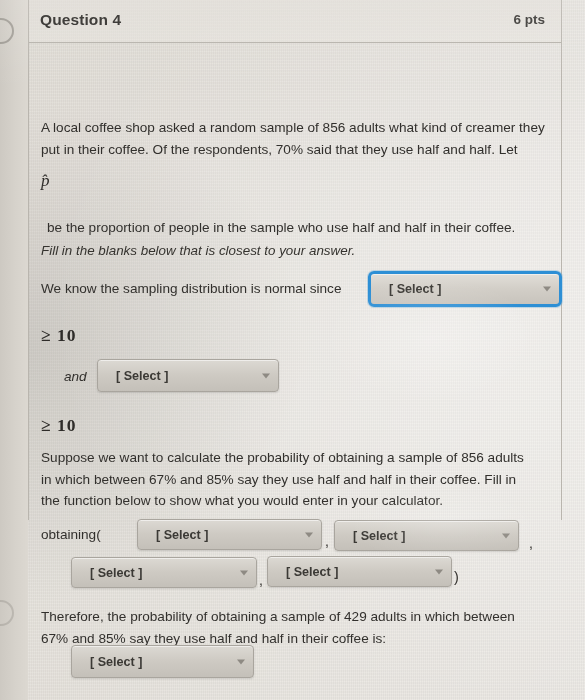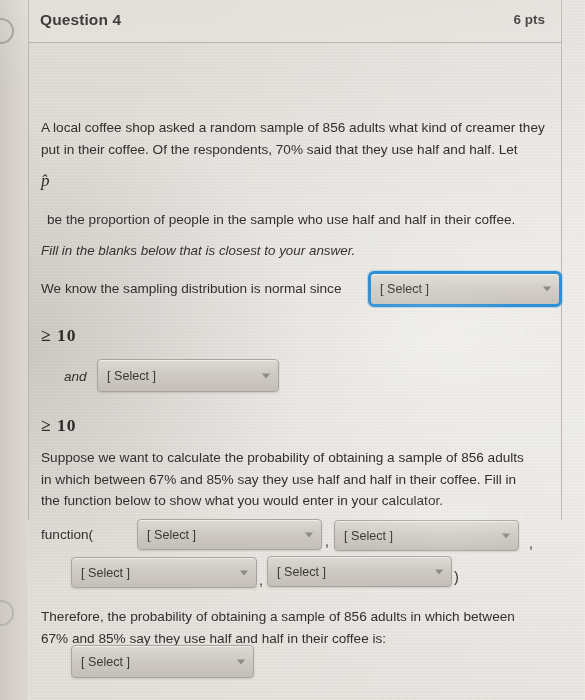--- a/index.html
+++ b/index.html
@@ -103,21 +103,21 @@
     padding: 0 22px 0 12px;
   }
 
   .para {
     font-size: 13.6px;
     line-height: 21.5px;
     color: #32302d;
     margin: 0;
   }
   .para.p1 { position: absolute; left: 12px; top: 74px; width: 508px; }
-  .para.p2 { position: absolute; left: 18px; top: 166px; width: 505px; }
+  .para.p2 { position: absolute; left: 18px; top: 174px; width: 505px; }
   .para.p3 { position: absolute; left: 12px; top: 404px; width: 490px; }
   .para.p4 { position: absolute; left: 12px; top: 563px; width: 490px; }
 
   .italic-note {
     position: absolute;
     left: 12px;
     top: 200px;
     font-size: 13.4px;
     font-style: italic;
     color: #35332f;
@@ -161,26 +161,27 @@
     position: absolute;
     box-sizing: border-box;
     border: 1px solid #a9a59e;
     border-radius: 4px;
     background: linear-gradient(180deg, #dcd9d3 0%, #cecac3 48%, #c4c0b9 100%);
     box-shadow: inset 0 1px 0 rgba(255,255,255,0.55), 0 1px 2px rgba(0,0,0,0.12);
     cursor: pointer;
   }
   .sel .sel-text {
     position: absolute;
-    left: 9px;
+    left: 18px;
     top: 50%;
     transform: translateY(-50%);
     font-size: 12.6px;
     color: #3b3935;
     white-space: nowrap;
+    font-weight: bold;
   }
   .sel .caret {
     position: absolute;
     right: 8px;
     top: 50%;
     transform: translateY(-50%);
     width: 0; height: 0;
     border-left: 4px solid transparent;
     border-right: 4px solid transparent;
     border-top: 5px solid #8e8a83;
@@ -261,21 +262,21 @@
 
     <div class="sel" id="sel-and">
       <span class="sel-text">[ Select ]</span>
       <span class="caret"></span>
     </div>
 
     <div class="math-serif ge-line g2">≥ 10</div>
 
     <p class="para p3">Suppose we want to calculate the probability of obtaining a sample of 856 adults in which between 67% and 85% say they use half and half in their coffee. Fill in the function below to show what you would enter in your calculator.</p>
 
-    <div class="inline-label lbl-ncdf">function(</div>
+    <div class="inline-label lbl-ncdf">obtaining(</div>
 
     <div class="sel" id="sel-ncdf-1">
       <span class="sel-text">[ Select ]</span>
       <span class="caret"></span>
     </div>
 
     <div class="inline-label lbl-comma1">,</div>
 
     <div class="sel" id="sel-ncdf-2">
       <span class="sel-text">[ Select ]</span>
@@ -291,21 +292,21 @@
 
     <div class="inline-label lbl-comma3">,</div>
 
     <div class="sel" id="sel-ncdf-4">
       <span class="sel-text">[ Select ]</span>
       <span class="caret"></span>
     </div>
 
     <div class="inline-label lbl-paren-close">)</div>
 
-    <p class="para p4">Therefore, the probability of obtaining a sample of 856 adults in which between 67% and 85% say they use half and half in their coffee is:</p>
+    <p class="para p4">Therefore, the probability of obtaining a sample of 429 adults in which between 67% and 85% say they use half and half in their coffee is:</p>
 
     <div class="sel" id="sel-final">
       <span class="sel-text">[ Select ]</span>
       <span class="caret"></span>
     </div>
 
   </div>
 </div>
 
 <div class="glare g-c"></div>

